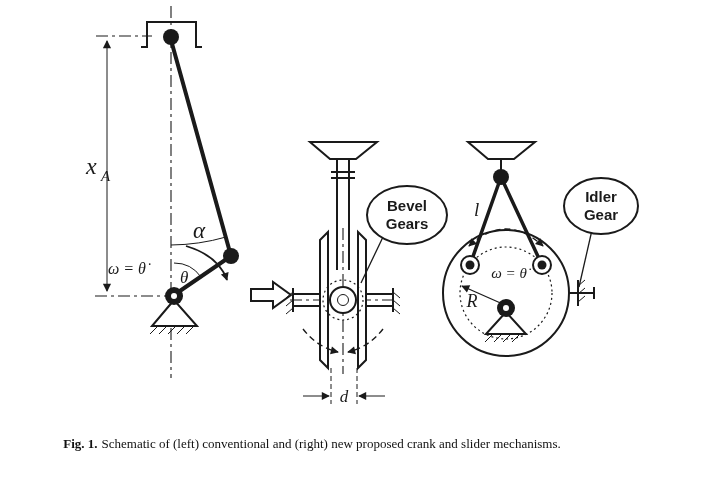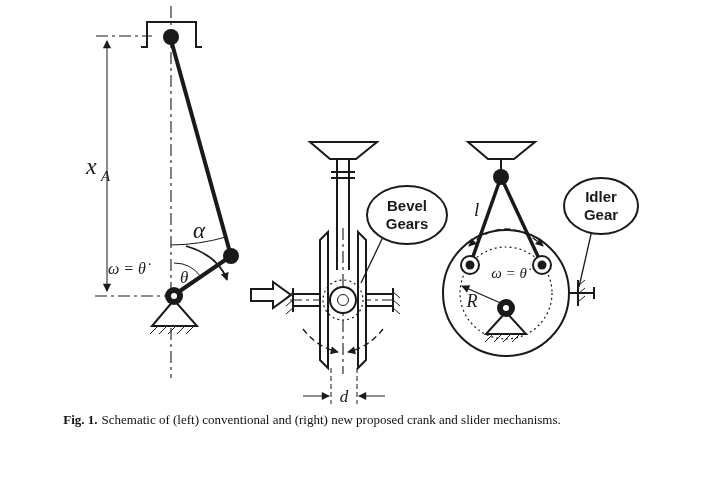--- a/index.html
+++ b/index.html
@@ -19,21 +19,21 @@
   .dashed   { stroke:#1a1a1a; stroke-width:1.4; fill:none; stroke-dasharray:6 4; }
   .dashed-s { stroke:#1a1a1a; stroke-width:1;   fill:none; stroke-dasharray:5 3; }
   .dotted   { stroke:#1a1a1a; stroke-width:1.2; fill:none; stroke-dasharray:2 3; }
   .fillink  { fill:#1a1a1a; stroke:none; }
   .fillwh   { fill:#ffffff; stroke:none; }
 
   text.math { font-family:"Liberation Serif", serif; font-style:italic; fill:#1a1a1a; }
   text.callout { font-family:"Liberation Sans", sans-serif; font-weight:700; font-size:15px;
                  fill:#1a1a1a; text-anchor:middle; }
 
-  .caption { position:absolute; top:412px; left:0; width:624px; text-align:center;
+  .caption { position:absolute; top:436px; left:0; width:624px; text-align:center;
              font-size:13px; color:#111111; }
   .caption .cap-label { font-weight:700; margin-right:4px; }
 </style>
 </head>
 <body>
 
 <div class="page">
 
 <svg width="726" height="420" viewBox="0 0 726 420">
   <defs>

